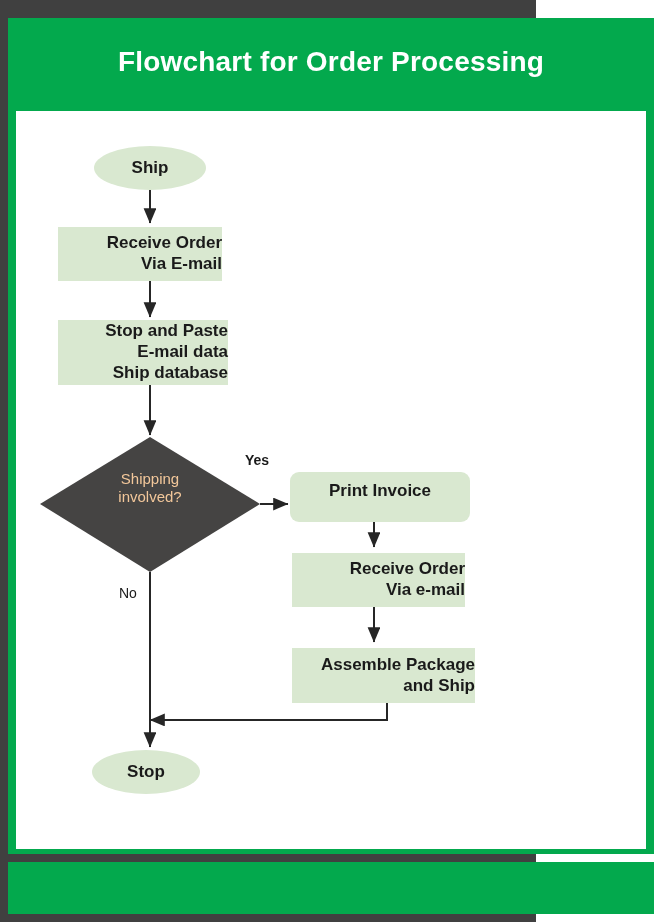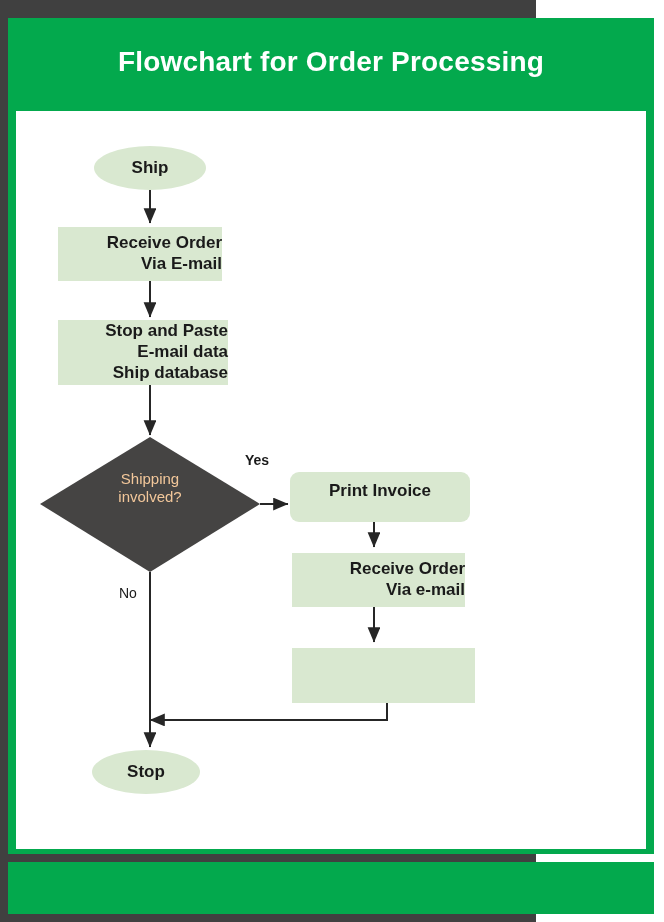--- a/index.html
+++ b/index.html
@@ -198,20 +198,24 @@
 
     <div class="node-label process-label" style="left:274px; top:341px; width:180px; height:50px;">
       <span>Print Invoice</span>
     </div>
 
     <div class="node-label process-label" style="left:276px; top:442px; width:173px; height:54px; flex-direction:column;">
       <span>Receive Order</span>
       <span>Via e-mail</span>
     </div>
 
+    <div class="node-label process-label" style="left:276px; top:537px; width:183px; height:55px; flex-direction:column;">
+      <span>Assemble Package</span>
+      <span>and Ship</span>
+    </div>
 
     <div class="node-label terminator-label" style="left:76px; top:639px; width:108px; height:44px;">
       <span>Stop</span>
     </div>
 
     <div class="edge-label" style="left:229px; top:341px;font-weight:bold;">Yes</div>
 
     <div class="edge-label" style="left:103px; top:474px;">No</div>
 
   </div>

